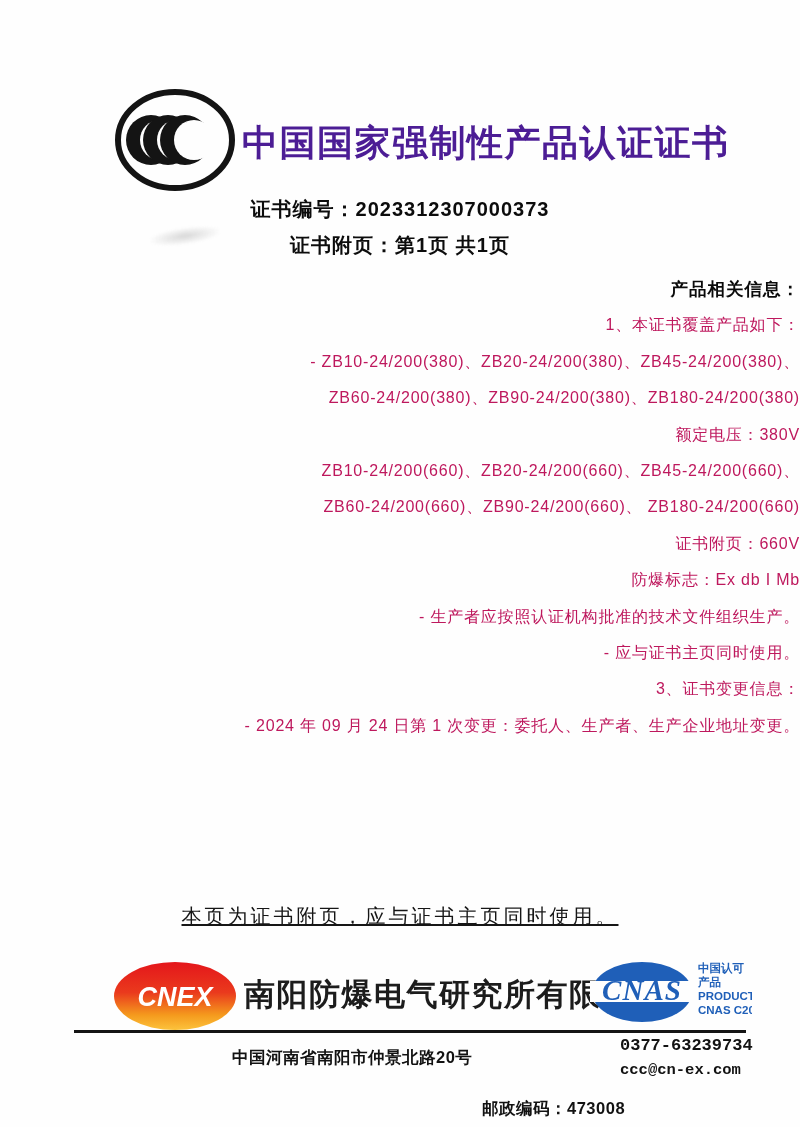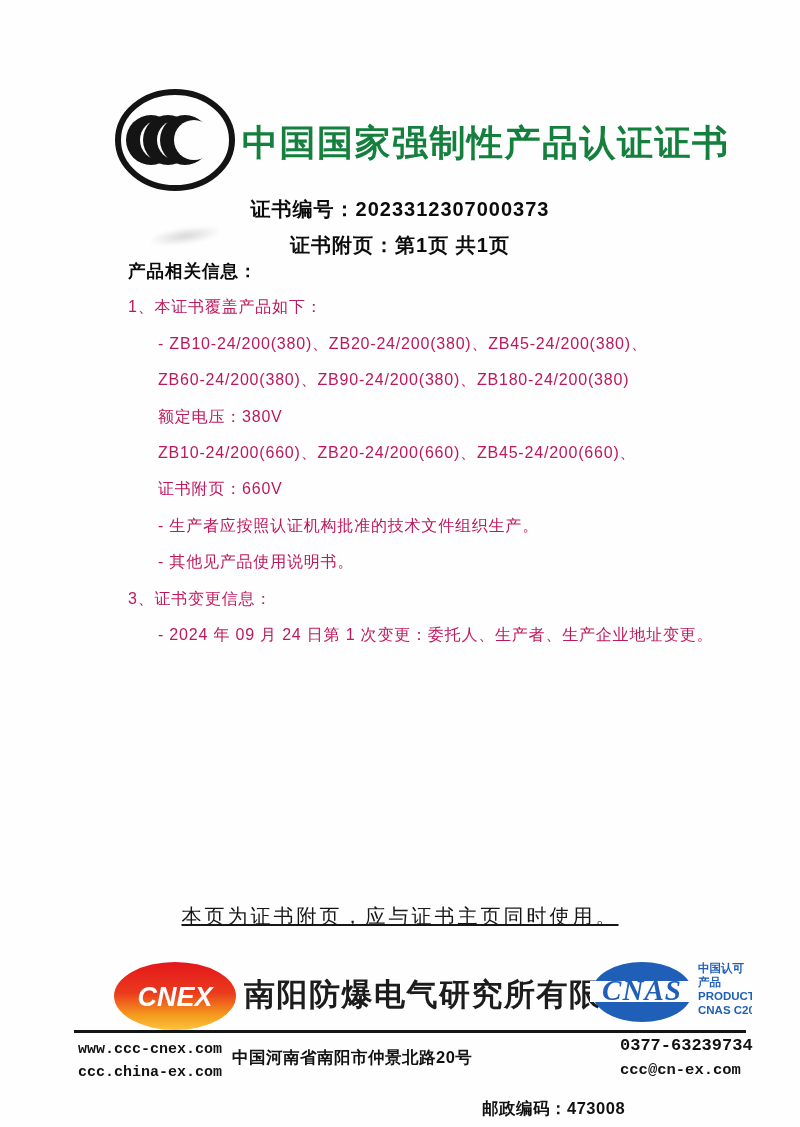--- a/index.html
+++ b/index.html
@@ -13,36 +13,36 @@
     width:800px;height:1127px;
     margin:0 auto;
     background:#fefefe;
     color:#161616;
     overflow:hidden;
   }
   
   .ccc-logo{position:absolute;left:112px;top:86px;width:126px;height:108px;}
   .doc-title{
     position:absolute;left:242px;top:119px;margin:0;
-    font-size:36px;font-weight:bold;letter-spacing:1.5px;color:#15803d;
+    font-size:36px;font-weight:bold;letter-spacing:1.5px;color:#4c1d95;
     white-space:nowrap;
   }
   .cert-line{
     position:absolute;left:0;width:100%;text-align:center;
     font-size:20px;font-weight:bold;letter-spacing:1px;white-space:pre;color:#0c0c0c;
   }
   .cert-no{top:196px;}
   .cert-page{top:232px;}
   .smudge{
     position:absolute;left:150px;top:228px;width:70px;height:16px;
     background:radial-gradient(ellipse at center, rgba(80,80,80,.22), rgba(120,120,120,.06) 60%, transparent 75%);
     transform:rotate(-8deg);filter:blur(1px);
   }
   
-  .body-block{position:absolute;top:253px;left:0;width:100%;}
+  .body-block{position:absolute;top:271px;left:0;width:100%;text-align:right;}
   .row{
     height:36.4px;line-height:36.4px;font-size:16px;letter-spacing:.8px;
     padding-left:158px;white-space:pre;font-weight:500;color:#be185d;
   }
   .row.heading{padding-left:128px;}
   .row.section-title{padding-left:128px;font-weight:bold;font-size:17.5px;letter-spacing:1px;color:#0a0a0a;}
   
   .footer-note{
     position:absolute;top:903px;left:0;width:100%;text-align:center;
     font-size:20px;letter-spacing:3px;font-weight:500;color:#161616;white-space:pre;text-decoration:underline;
@@ -96,24 +96,26 @@
   <div class="cert-line cert-page"><span>证书附页：</span><span>第1页 共1页</span></div>
 
   <div class="body-block">
     <div class="row section-title">产品相关信息：</div>
 
     <div class="row heading">1、本证书覆盖产品如下：</div>
     <div class="row">- ZB10-24/200(380)、ZB20-24/200(380)、ZB45-24/200(380)、</div>
     <div class="row">ZB60-24/200(380)、ZB90-24/200(380)、ZB180-24/200(380)</div>
     <div class="row">额定电压：380V</div>
     <div class="row">ZB10-24/200(660)、ZB20-24/200(660)、ZB45-24/200(660)、</div>
+    <div class="row">ZB60-24/200(660)、ZB90-24/200(660)、 ZB180-24/200(660)</div>
     <div class="row">证书附页：660V</div>
+    <div class="row">防爆标志：Ex db I Mb</div>
     <div class="row">- 生产者应按照认证机构批准的技术文件组织生产。</div>
 
-    <div class="row">- 其他见产品使用说明书。</div>
+    <div class="row">- 应与证书主页同时使用。</div>
 
     <div class="row heading">3、证书变更信息：</div>
     <div class="row">- 2024 年 09 月 24 日第 1 次变更：委托人、生产者、生产企业地址变更。</div>
   </div>
 
   <div class="footer-note">本页为证书附页，应与证书主页同时使用。</div>
 
   <svg class="cnex-logo" viewBox="0 0 126 72" aria-hidden="true">
     <defs>
       <linearGradient id="cnexGrad" x1="0" y1="0" x2="0" y2="1">
@@ -134,18 +136,17 @@
     <rect x="0" y="31" width="104" height="21" fill="#fefefe"></rect>
     <text x="52" y="50" text-anchor="middle" font-family="Liberation Serif, serif" font-size="29" font-weight="bold" font-style="italic" fill="#1f5fb8" letter-spacing="1">CNAS</text>
     <text x="108" y="22" font-family="Liberation Sans, sans-serif" font-size="11.5" font-weight="bold" fill="#1f5fb8">中国认可</text>
     <text x="108" y="36" font-family="Liberation Sans, sans-serif" font-size="11.5" font-weight="bold" fill="#1f5fb8">产品</text>
     <text x="108" y="50" font-family="Liberation Sans, sans-serif" font-size="11.5" font-weight="bold" fill="#1f5fb8">PRODUCT</text>
     <text x="108" y="64" font-family="Liberation Sans, sans-serif" font-size="11.5" font-weight="bold" fill="#1f5fb8">CNAS C208-P</text>
   </svg>
 
   <div class="divider"></div>
 
-  <div class="contact websites"><span>www.ccc-cnex.com</span><br><span>ccc.china-ex.com</span></div>
   <div class="contact address">中国河南省南阳市仲景北路20号</div>
   <div class="contact postal">邮政编码：473008</div>
   <div class="contact phone-email"><span class="phone">0377-63239734</span><br><span>ccc@cn-ex.com</span></div>
 
 </div>
 
 </body></html>

